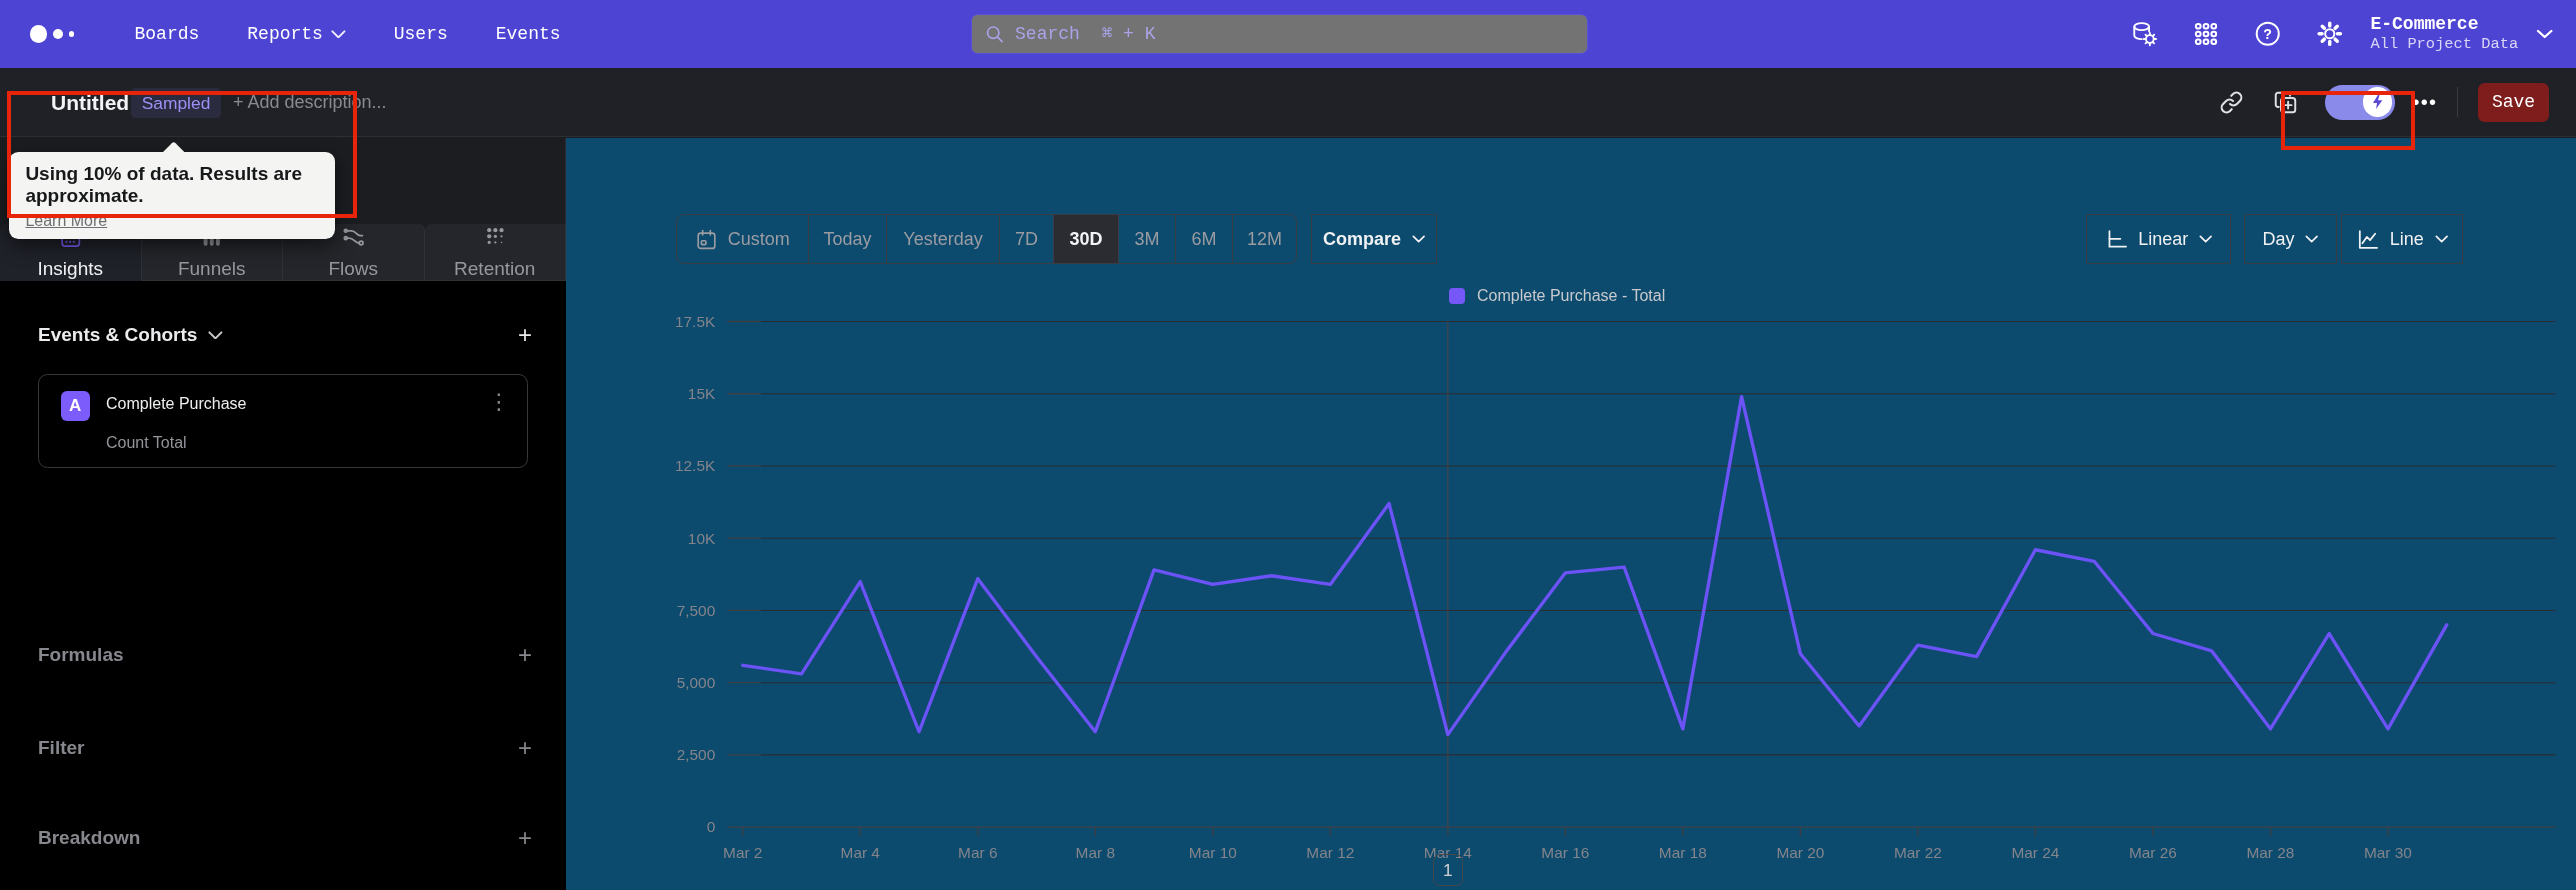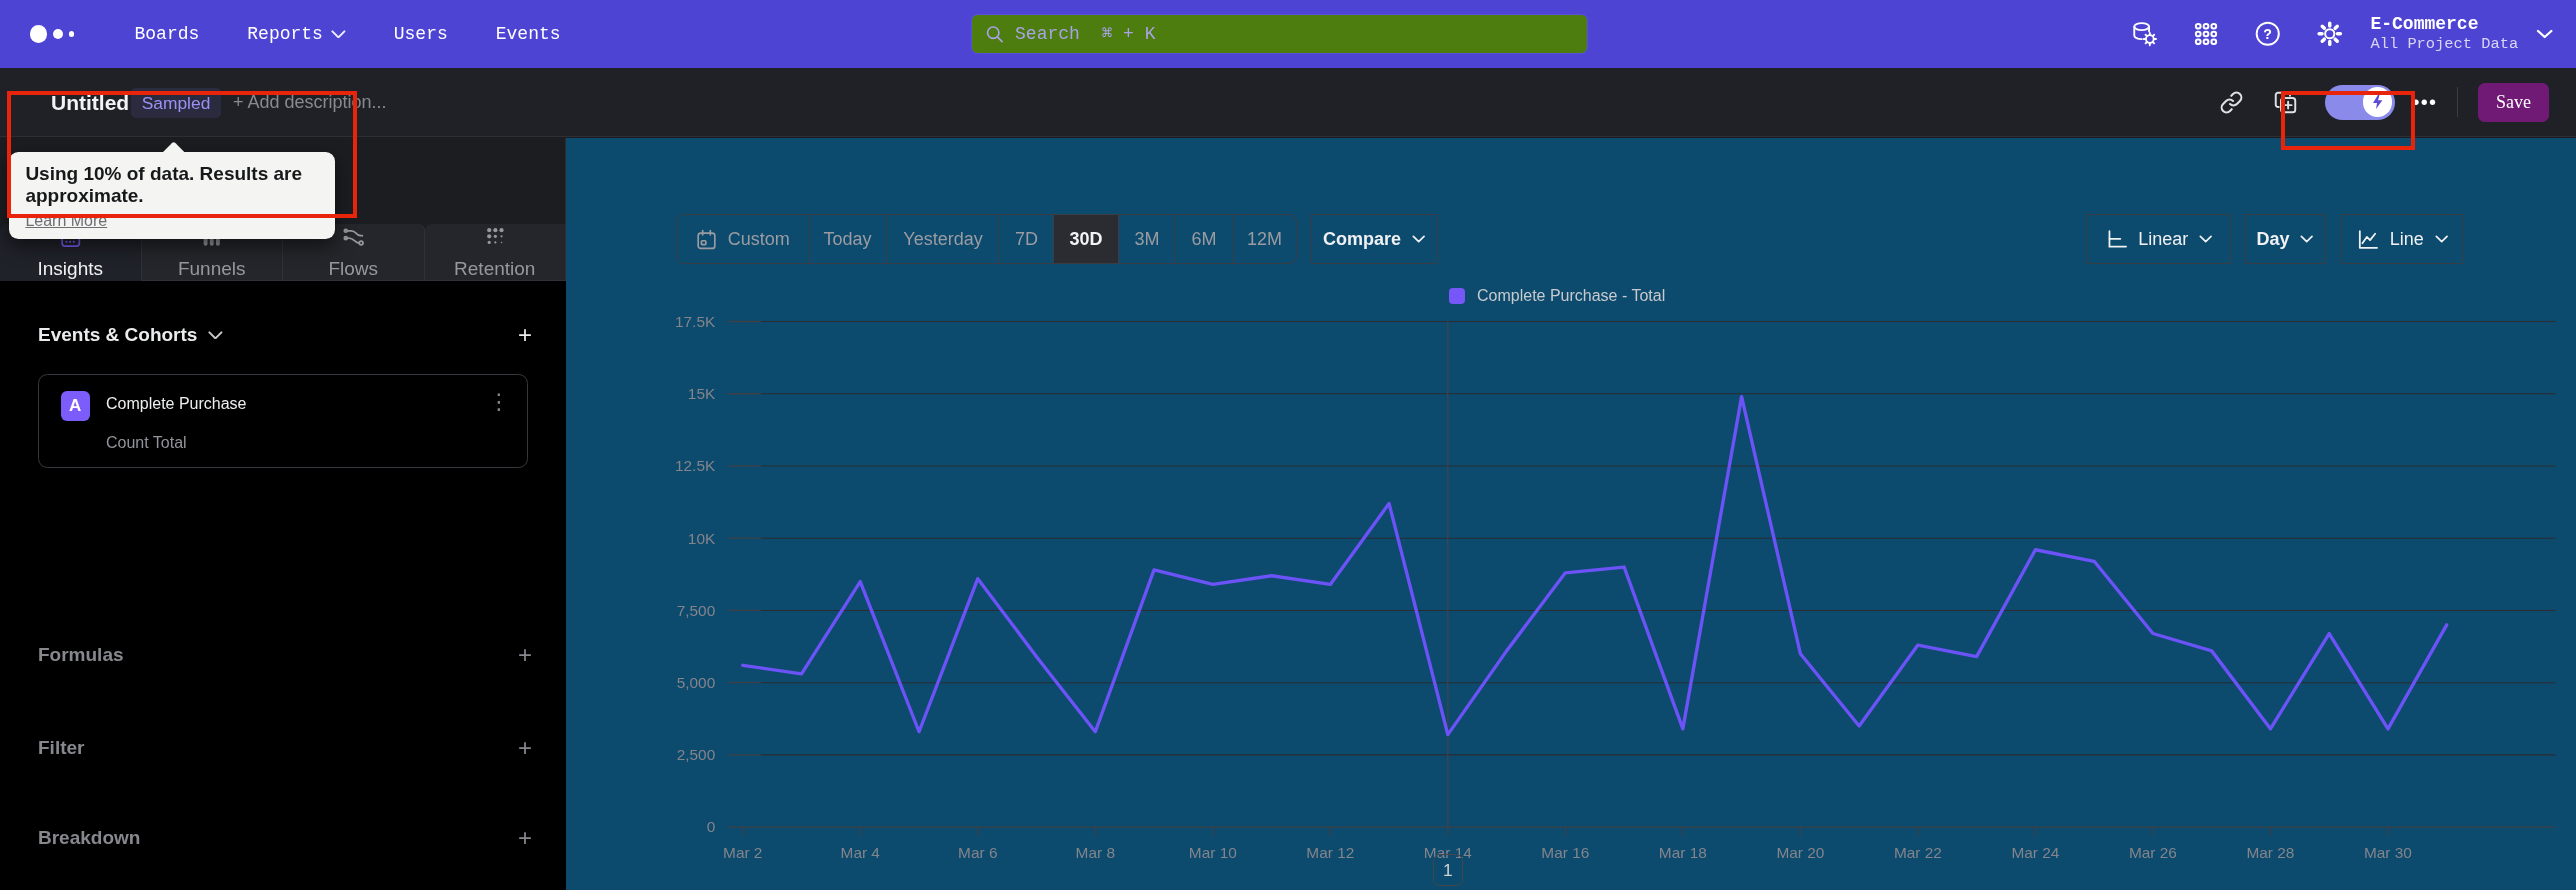--- a/index.html
+++ b/index.html
@@ -7,42 +7,42 @@
   body { font-family:"Liberation Sans","DejaVu Sans",sans-serif; background:#1B1D21; position:relative; color:#E8E9EB; }
 
   
   .topnav { position:absolute; left:0; top:0; width:2576px; height:68px; background:#4E44D4; display:flex; align-items:center;font-family:Liberation Mono, monospace; }
   .logo { display:flex; align-items:center; gap:6px; margin-left:29.5px; width:57px; }
   .logo .d1{width:17.4px;height:17.4px;border-radius:50%;background:#fff;}
   .logo .d2{width:10px;height:10px;border-radius:50%;background:#fff;}
   .logo .d3{width:5.4px;height:5.4px;border-radius:50%;background:#fff;}
   .navitem { color:#fff; font-size:18px; margin-left:48px; display:flex; align-items:center; gap:8px; cursor:pointer; }
   .navitem svg { opacity:.9; }
-  .search { position:absolute; left:971px; top:14px; width:617px; height:40px; background:#4d7c0f; border:0.7px solid #5A50DC; border-radius:6.7px; display:flex; align-items:center; padding:0 13.4px; }
+  .search { position:absolute; left:971px; top:14px; width:617px; height:40px; background:#737373; border:0.7px solid #5A50DC; border-radius:6.7px; display:flex; align-items:center; padding:0 13.4px; }
   .search input { background:transparent; border:none; outline:none; font-size:18px; color:#DDDAF8; width:100%; margin-left:10.7px; font-family:inherit; }
   .search input::placeholder { color:#A9A3E8; }
   .navicons { position:absolute; right:0; top:0; height:68px; display:flex; align-items:center; }
   .icbtn { width:43px; height:43px; display:flex; align-items:center; justify-content:center; color:#fff; cursor:pointer; margin-right:19px; }
   .project { display:flex; align-items:center; margin-right:23px; cursor:pointer; }
   .project .pname { font-size:18px; font-weight:bold; color:#fff; line-height:21.5px; }
   .project .pscope { font-size:15.4px; color:#D9D6F6; line-height:19px; }
   .project svg { margin-left:17.4px; color:#fff; }
 
   
   .titlebar { position:absolute; left:0; top:68px; width:2576px; height:69px; background:#1F2126; border-bottom:0.7px solid #2D2F34;padding-left:15px; }
   .doc-title { position:absolute; left:51px; top:23px; font-size:21px; font-weight:600; color:#F2F3F5; }
   .badge { position:absolute; left:131px; top:20px; background:#2B2B40; color:#9C90F5; font-size:17.4px; padding:4.7px 10.7px; border-radius:4.7px; }
   .adddesc { position:absolute; left:233px; top:24px; font-size:18px; color:#898A90; }
   .tb-right { position:absolute; right:0; top:0; height:68px; display:flex; align-items:center; }
   .tb-icon { color:#DFE0E3; width:39px; height:39px; display:flex; align-items:center; justify-content:center; cursor:pointer; }
   .toggle { width:70px; height:35px; border-radius:17.4px; background:#8A8AEA; position:relative; margin:0 17.4px 0 20px; cursor:pointer; }
   .toggle .knob { position:absolute; right:2.7px; top:2.7px; width:29.5px; height:29.5px; border-radius:50%; background:#fff; display:flex; align-items:center; justify-content:center; }
   .more { color:#fff; font-size:20px; letter-spacing:1.3px; cursor:pointer; }
   .tb-divider { width:0.7px; height:29.5px; background:#3A3C42; margin:0 20px; }
-  .savebtn { width:71px; height:39px; background:#701a75; color:#fff; font-size:18px; border:none; border-radius:6.7px; cursor:pointer; margin-right:27px; font-family:Liberation Serif, serif; }
+  .savebtn { width:71px; height:39px; background:#7f1d1d; color:#fff; font-size:18px; border:none; border-radius:6.7px; cursor:pointer; margin-right:27px; font-family:Liberation Mono, monospace; }
 
   
   .redbox { position:absolute; border:4px solid #E8240A; background:transparent; z-index:60; pointer-events:none; }
   .tooltip { position:absolute; left:9.4px; top:152px; width:326px; min-height:59px; background:#F4F4F2; border-radius:9.4px; z-index:55; padding:10.7px 16px 9.4px 16px; box-shadow:0 6.7px 19px rgba(0,0,0,.55); }
   .tooltip .arrow { position:absolute; top:-7.4px; left:156px; width:17.4px; height:17.4px; background:#F4F4F2; transform:rotate(45deg); border-radius:2.7px; }
   .tooltip .tl1 { font-size:19px; font-weight:bold; color:#17181A; }
   .tooltip .tl2 { font-size:16px; color:#6E6F73; text-decoration:underline; margin-top:5.4px; display:inline-block; cursor:pointer; }
 
   
   .sidebar { position:absolute; left:0; top:138px; width:566px; bottom:0; background:#1B1D21; border-right:0.7px solid #2A2C31; }
@@ -357,21 +357,21 @@
         <g fill="none" stroke="currentColor" stroke-width="2.8" stroke-linecap="round">
           <path d="M7 5 V29 H33"></path>
           <line x1="7" y1="17" x2="24" y2="17"></line>
         </g>
       </svg>
     <span>Linear</span>
     <svg class="icon" width="13.4" height="8" viewBox="0 0 20 12">
         <polyline points="2,2 10,10 18,2" fill="none" stroke="currentColor" stroke-width="2.6" stroke-linecap="round" stroke-linejoin="round"></polyline>
       </svg>
   </div>
-  <div class="ctrlbtn" style="left:1678px; width:82px;font-weight:bold;">
+  <div class="ctrlbtn" style="left:1678px; width:93px;">
     <span>Day</span>
     <svg class="icon" width="13.4" height="8" viewBox="0 0 20 12">
         <polyline points="2,2 10,10 18,2" fill="none" stroke="currentColor" stroke-width="2.6" stroke-linecap="round" stroke-linejoin="round"></polyline>
       </svg>
   </div>
   <div class="ctrlbtn" style="left:1775px; width:122px;">
     <svg class="icon" width="23" height="23" viewBox="0 0 36 36">
         <g fill="none" stroke="currentColor" stroke-width="2.8" stroke-linecap="round" stroke-linejoin="round">
           <path d="M6 5 V31 H33"></path>
           <polyline points="10,24 17,14 22,19 30,9"></polyline>

